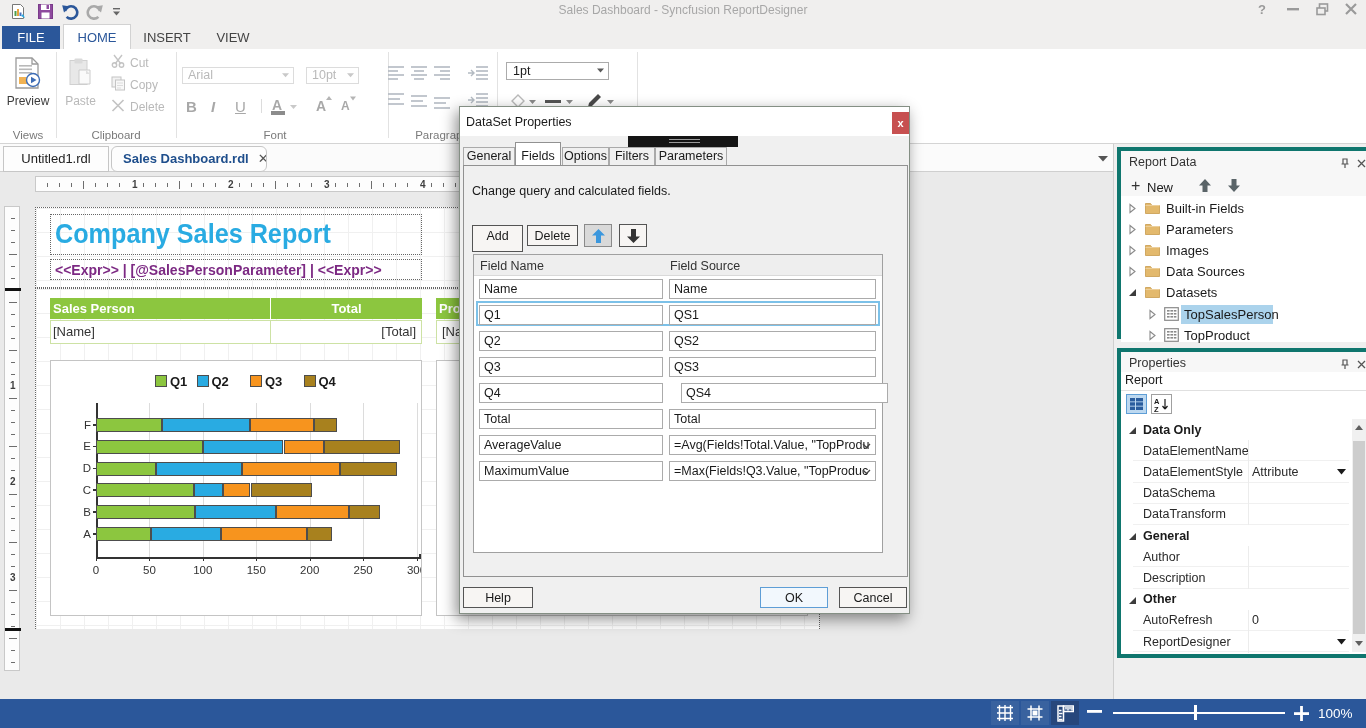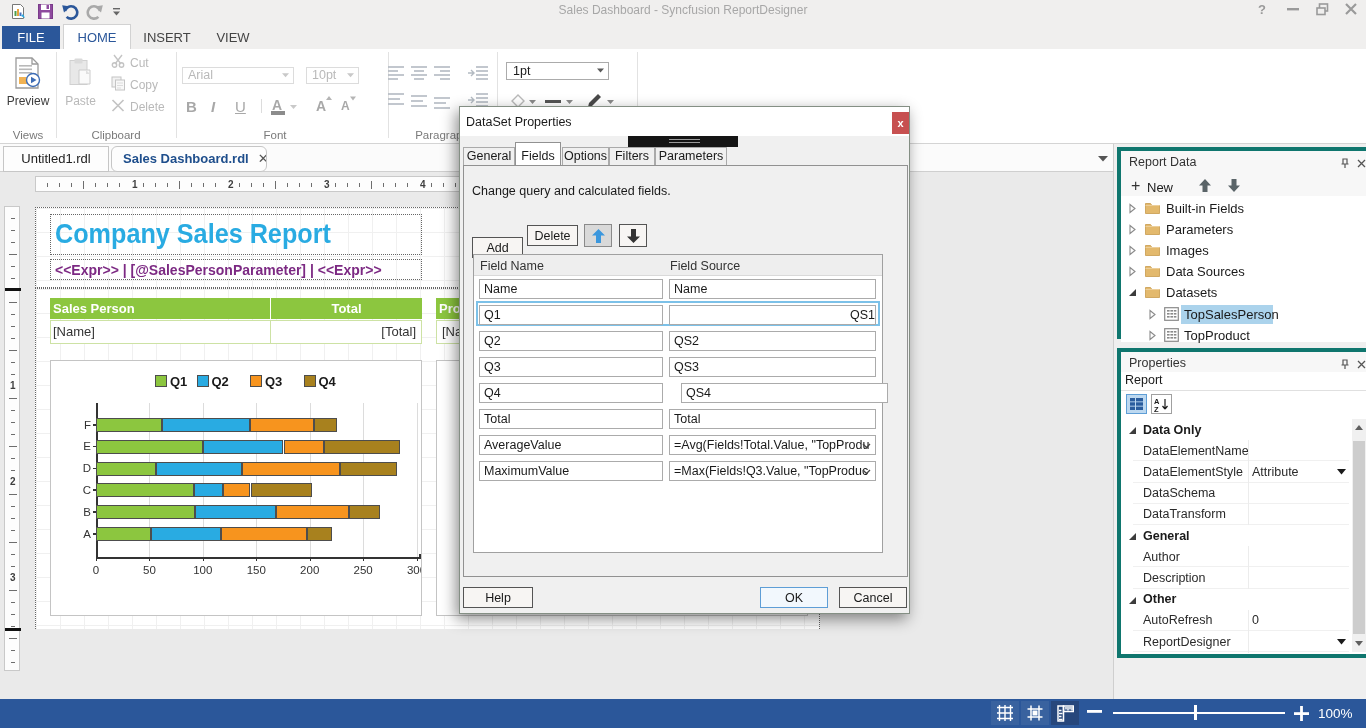--- a/index.html
+++ b/index.html
@@ -406,39 +406,39 @@
   <div class="abs" style="left:0;top:0;width:449px;height:29px;background:#fff;"></div>
   <div class="abs" style="left:6px;top:8px;font-size:12.5px;color:#1a1a1a;">DataSet Properties</div>
   <div class="abs" style="left:432px;top:5px;width:17px;height:22px;background:#c75050;color:#fff;font-size:11px;text-align:center;line-height:22px;font-weight:bold;">x</div>
   <div class="dlgtab" style="left:3px;width:52px;">General</div>
   <div class="dlgtab" style="left:55px;top:35px;height:23px;width:46px;background:#fff;border-color:#919191;z-index:2;padding-top:5px;">Fields</div>
   <div class="dlgtab" style="left:102px;width:47px;">Options</div>
   <div class="dlgtab" style="left:149px;width:46px;">Filters</div>
   <div class="dlgtab" style="left:195px;width:72px;">Parameters</div>
   <div class="abs" style="left:3px;top:58px;width:445px;height:412px;border:1px solid #919191;background:#f0f0f0;"></div>
   <div class="abs" style="left:12px;top:77px;font-size:12.5px;color:#1a1a1a;">Change query and calculated fields.</div>
-  <div class="dbtn" style="left:12px;top:130px;width:51px;height:21px;line-height:20px;text-align:center;">Add</div>
+  <div class="dbtn" style="left:12px;top:118px;width:51px;height:27px;line-height:20px;text-align:center;">Add</div>
   <div class="dbtn" style="left:67px;top:118px;width:51px;height:21px;line-height:20px;">Delete</div>
   <div class="dbtn" style="left:124px;top:117px;width:28px;height:23px;background:#d9d9d9;border-color:#8a8a8a;">
     <svg style="margin-top:4px" width="13" height="14" viewBox="0 0 13 14">
           <path d="M6.5 0 L13 6.5 H9 V14 H4 V6.5 H0 z" fill="#3b97dd"></path>
         </svg></div>
   <div class="dbtn" style="left:159px;top:117px;width:28px;height:23px;">
     <svg style="margin-top:4px" width="13" height="14" viewBox="0 0 13 14">
           <path d="M6.5 14 L13 7.5 H9 V0 H4 V7.5 H0 z" fill="#333"></path>
         </svg></div>
   <div class="abs" id="fieldlist" style="left:13px;top:147px;width:410px;height:299px;background:#fff;border:1px solid #a0a0a0;">
     <div class="abs" style="left:0;top:0;width:408px;height:21px;background:#eeeeee;border-bottom:1px solid #d9d9d9;"></div>
     <div class="abs" style="left:6px;top:4px;font-size:12.5px;color:#333;">Field Name</div>
     <div class="abs" style="left:196px;top:4px;font-size:12.5px;color:#333;">Field Source</div>
     <div class="abs" style="left:2px;top:46px;width:404px;height:25px;border:2px solid #7cc1e8;"></div>
     <div class="finput" style="left:5px;top:24px;width:184px;">Name</div>
       <div class="finput" style="left:195px;top:24px;width:207px;">Name</div>
       <div class="finput" style="left:5px;top:50px;width:184px;">Q1</div>
-      <div class="finput" style="left:195px;top:50px;width:207px;text-align:right;">QS1</div>
+      <div class="finput" style="left:195px;top:50px;width:207px;">QS1</div>
       <div class="finput" style="left:5px;top:76px;width:184px;">Q2</div>
       <div class="finput" style="left:195px;top:76px;width:207px;">QS2</div>
       <div class="finput" style="left:5px;top:102px;width:184px;">Q3</div>
       <div class="finput" style="left:195px;top:102px;width:207px;">QS3</div>
       <div class="finput" style="left:5px;top:128px;width:184px;">Q4</div>
       <div class="finput" style="left:195px;top:128px;width:207px;margin-left:12px;">QS4</div>
       <div class="finput" style="left:5px;top:154px;width:184px;">Total</div>
       <div class="finput" style="left:195px;top:154px;width:207px;">Total</div>
       <div class="finput" style="left:5px;top:180px;width:184px;">AverageValue</div>
       <div class="finput" style="left:195px;top:180px;width:207px;">=Avg(Fields!Total.Value, "TopProdu<svg style="position:absolute;right:4px;top:7px;" width="9" height="6" viewBox="0 0 9 6">

